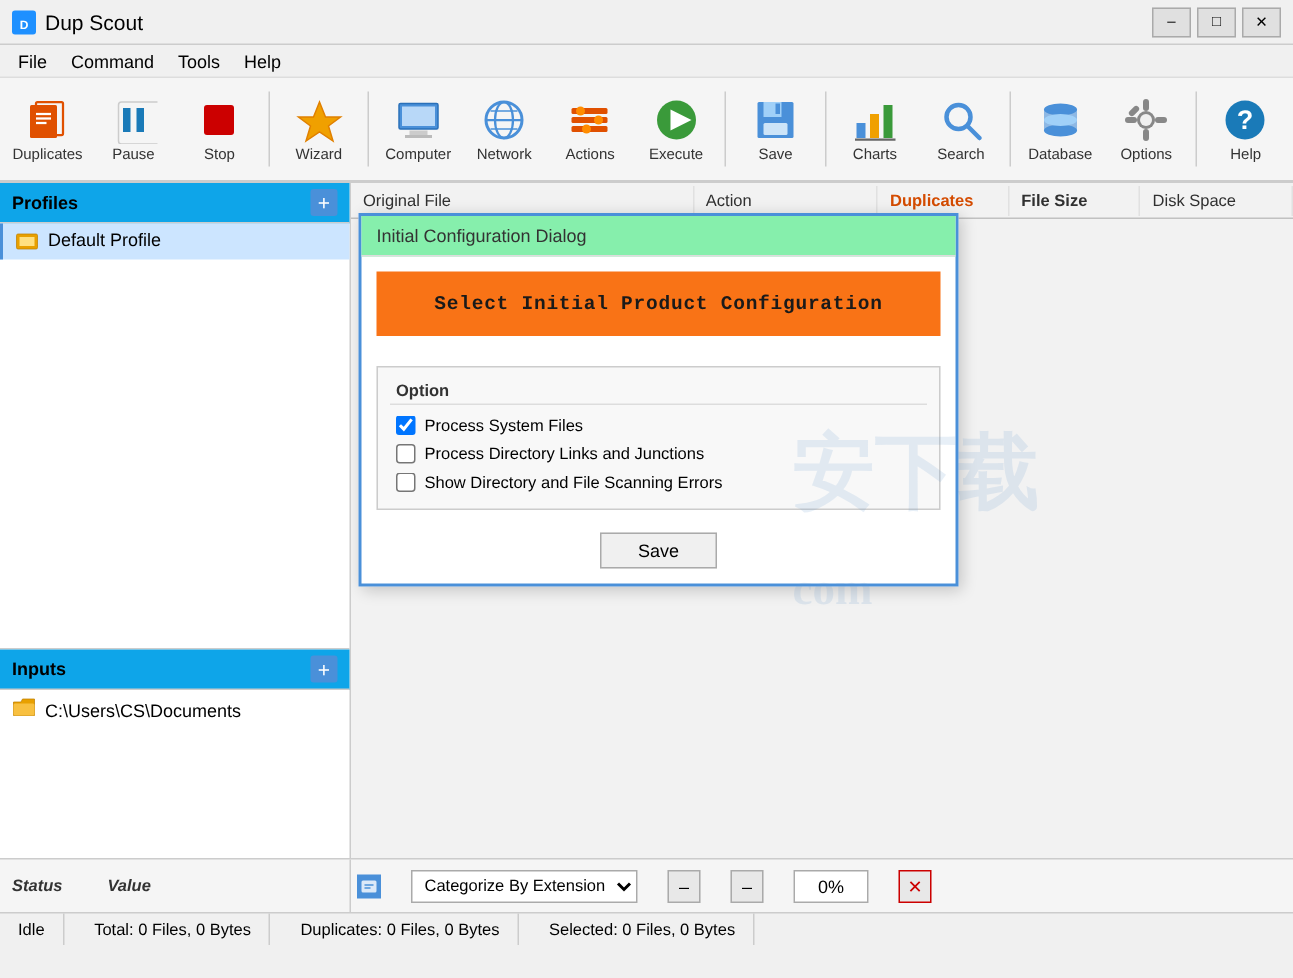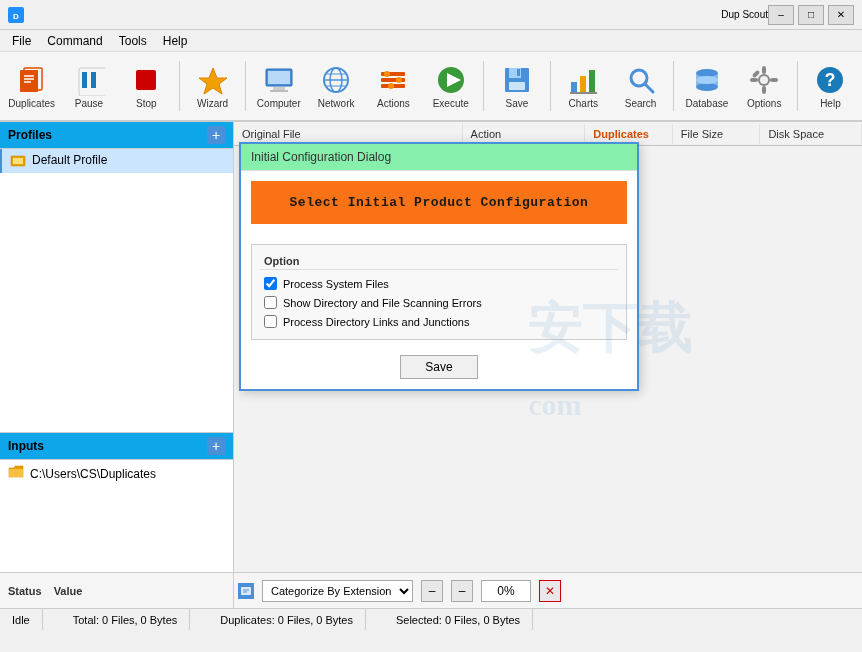--- a/index.html
+++ b/index.html
@@ -181,21 +181,21 @@
     .th-cell {
       padding: 4px 8px;
       font-size: 11px;
       color: #333;
       border-right: 1px solid #eee;
     }
     .th-cell.duplicates-col { color: #e05000; font-weight: 600; }
     .th-col-original { flex: 3; }
     .th-col-action { flex: 1.5; }
     .th-col-dups { flex: 1; }
-    .th-col-filesize { flex: 1; }
+    .th-col-filesize { flex: 1; font-weight: bold; }
     .th-col-diskspace { flex: 1.2; }
 
     
     #dialog-overlay {
       position: absolute;
       top: 0; left: 0; right: 0; bottom: 0;
       background: rgba(0,0,0,0.05);
       display: flex;
       align-items: flex-start;
       justify-content: flex-start;
@@ -283,33 +283,34 @@
       border-top: 1px solid #ccc;
       background: #f5f5f5;
     }
     #status-panel {
       width: 234px;
       min-width: 234px;
       display: flex;
       align-items: center;
       border-right: 1px solid #ccc;
       padding: 0 8px;
-      gap: 12px;
+      gap: 30px;
+      font-style: italic;
     }
     .status-col-header {
       font-size: 11px;
       font-weight: bold;
       color: #333;
     }
     #bottom-right {
       flex: 1;
       display: flex;
       align-items: center;
       padding: 0 4px;
-      gap: 8px;
+      gap: 20px;
     }
     .progress-bar-container {
       flex: 1;
       height: 18px;
       border: 1px solid #aaa;
       background: #e8e8e8;
       display: flex; align-items: center; justify-content: center;
       font-size: 10px;
       position: relative;
     }
@@ -331,42 +332,42 @@
     }
 
     
     #status-bar {
       height: 22px;
       background: #f0f0f0;
       border-top: 1px solid #ccc;
       display: flex;
       align-items: center;
       padding: 0 8px;
-      gap: 18px;
+      gap: 8px;
       font-size: 11px;
     }
     .status-segment {
       padding: 0 12px;
       border-right: 1px solid #ccc;
       height: 100%;
       display: flex; align-items: center;
     }
     .status-segment:first-child { padding-left: 4px; }
   </style>
 </head>
 <body>
 
 <div id="title-bar">
   <div class="app-icon">
     <svg width="14" height="14" viewBox="0 0 14 14">
       <circle cx="7" cy="7" r="6" fill="#1e90ff"></circle>
       <text x="7" y="11" text-anchor="middle" fill="white" font-size="8" font-weight="bold">D</text>
     </svg>
   </div>
-  <span style="font-size:10px; flex:1;text-align:right;">Dup Scout</span>
+  <span style="font-size:14px; flex:1;">Dup Scout</span>
   <div class="window-controls">
     <button class="window-controls" style="width:26px;height:20px;background:#e0e0e0;border:1px solid #aaa;cursor:pointer;font-size:10px;">–</button>
     <button class="window-controls" style="width:26px;height:20px;background:#e0e0e0;border:1px solid #aaa;cursor:pointer;font-size:10px;">□</button>
     <button class="window-controls close-btn" style="width:26px;height:20px;background:#e0e0e0;border:1px solid #aaa;cursor:pointer;font-size:10px;">✕</button>
   </div>
 </div>
 
 <div id="menu-bar">
   <span class="menu-item">File</span>
   <span class="menu-item">Command</span>
@@ -576,21 +577,21 @@
           <span>Inputs</span>
           <button class="panel-add-btn">+</button>
         </div>
         <div class="input-item">
           <span class="folder-icon">
             <svg width="16" height="16" viewBox="0 0 16 16">
               <path d="M1,4 L6,4 L7,2 L15,2 L15,13 L1,13 Z" fill="#e8a000" stroke="#c08000" stroke-width="0.5"></path>
               <rect x="1" y="5" width="14" height="8" rx="1" fill="#f8c040"></rect>
             </svg>
           </span>
-          <span>C:\Users\CS\Duplicates</span>
+          <span>C:\Users\CS\Documents</span>
         </div>
       </div>
     </div>
 
     <div id="right-panel">
       <div id="table-header">
         <div class="th-cell th-col-original">Original File</div>
         <div class="th-cell th-col-action">Action</div>
         <div class="th-cell th-col-dups duplicates-col">Duplicates</div>
         <div class="th-cell th-col-filesize">File Size</div>
@@ -606,35 +607,35 @@
             <span>Select Initial Product Configuration</span>
           </div>
           <div class="dialog-content">
             <div class="options-table">
               <div class="option-header">Option</div>
               <div class="option-row">
                 <input type="checkbox" id="cb1" checked="" style="">
                 <label for="cb1">Process System Files</label>
               </div>
               <div class="option-row">
+                <input type="checkbox" id="cb2" style="">
+                <label for="cb2">Process Directory Links and Junctions</label>
+              </div>
+              <div class="option-row">
                 <input type="checkbox" id="cb3" style="">
                 <label for="cb3">Show Directory and File Scanning Errors</label>
-              </div>
-              <div class="option-row">
-                <input type="checkbox" id="cb2" style="">
-                <label for="cb2">Process Directory Links and Junctions</label>
               </div>
             </div>
           </div>
           <div class="dialog-footer">
             <button class="save-btn">Save</button>
           </div>
         </div>
 
-        <div style="position:absolute; top:50%; left:60%; transform:translate(-50%,-50%); pointer-events:none; opacity:0.15; font-size:55px; font-weight:bold; color:#6699cc; white-space:nowrap; font-family:serif;margin-top:12px;">
+        <div style="position:absolute; top:50%; left:60%; transform:translate(-50%,-50%); pointer-events:none; opacity:0.15; font-size:55px; font-weight:bold; color:#6699cc; white-space:nowrap; font-family:serif;">
           <span>安下载</span>
           <br>
           <span style="font-size:30px;">com</span>
         </div>
       </div>
     </div>
 
   </div>
 </div>
 

